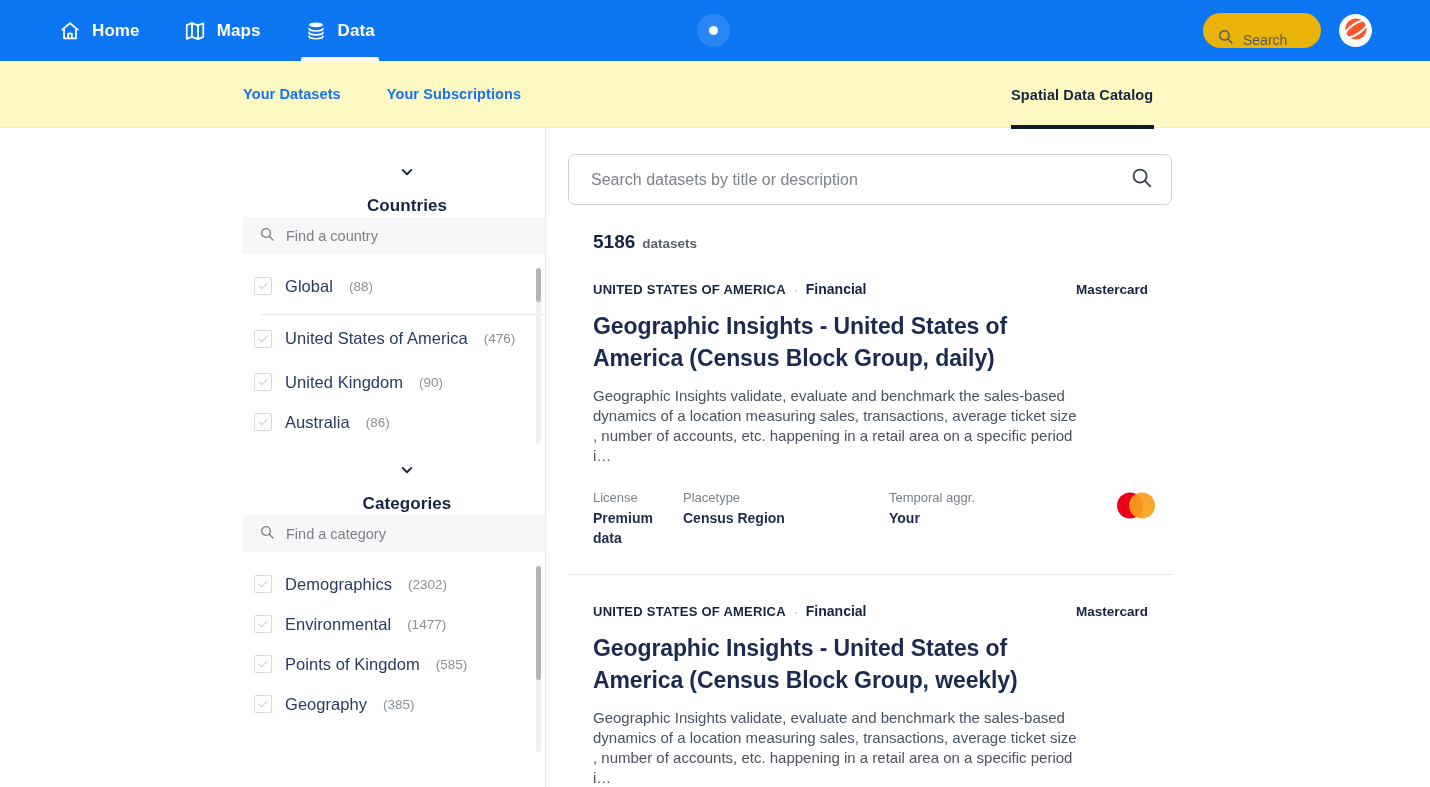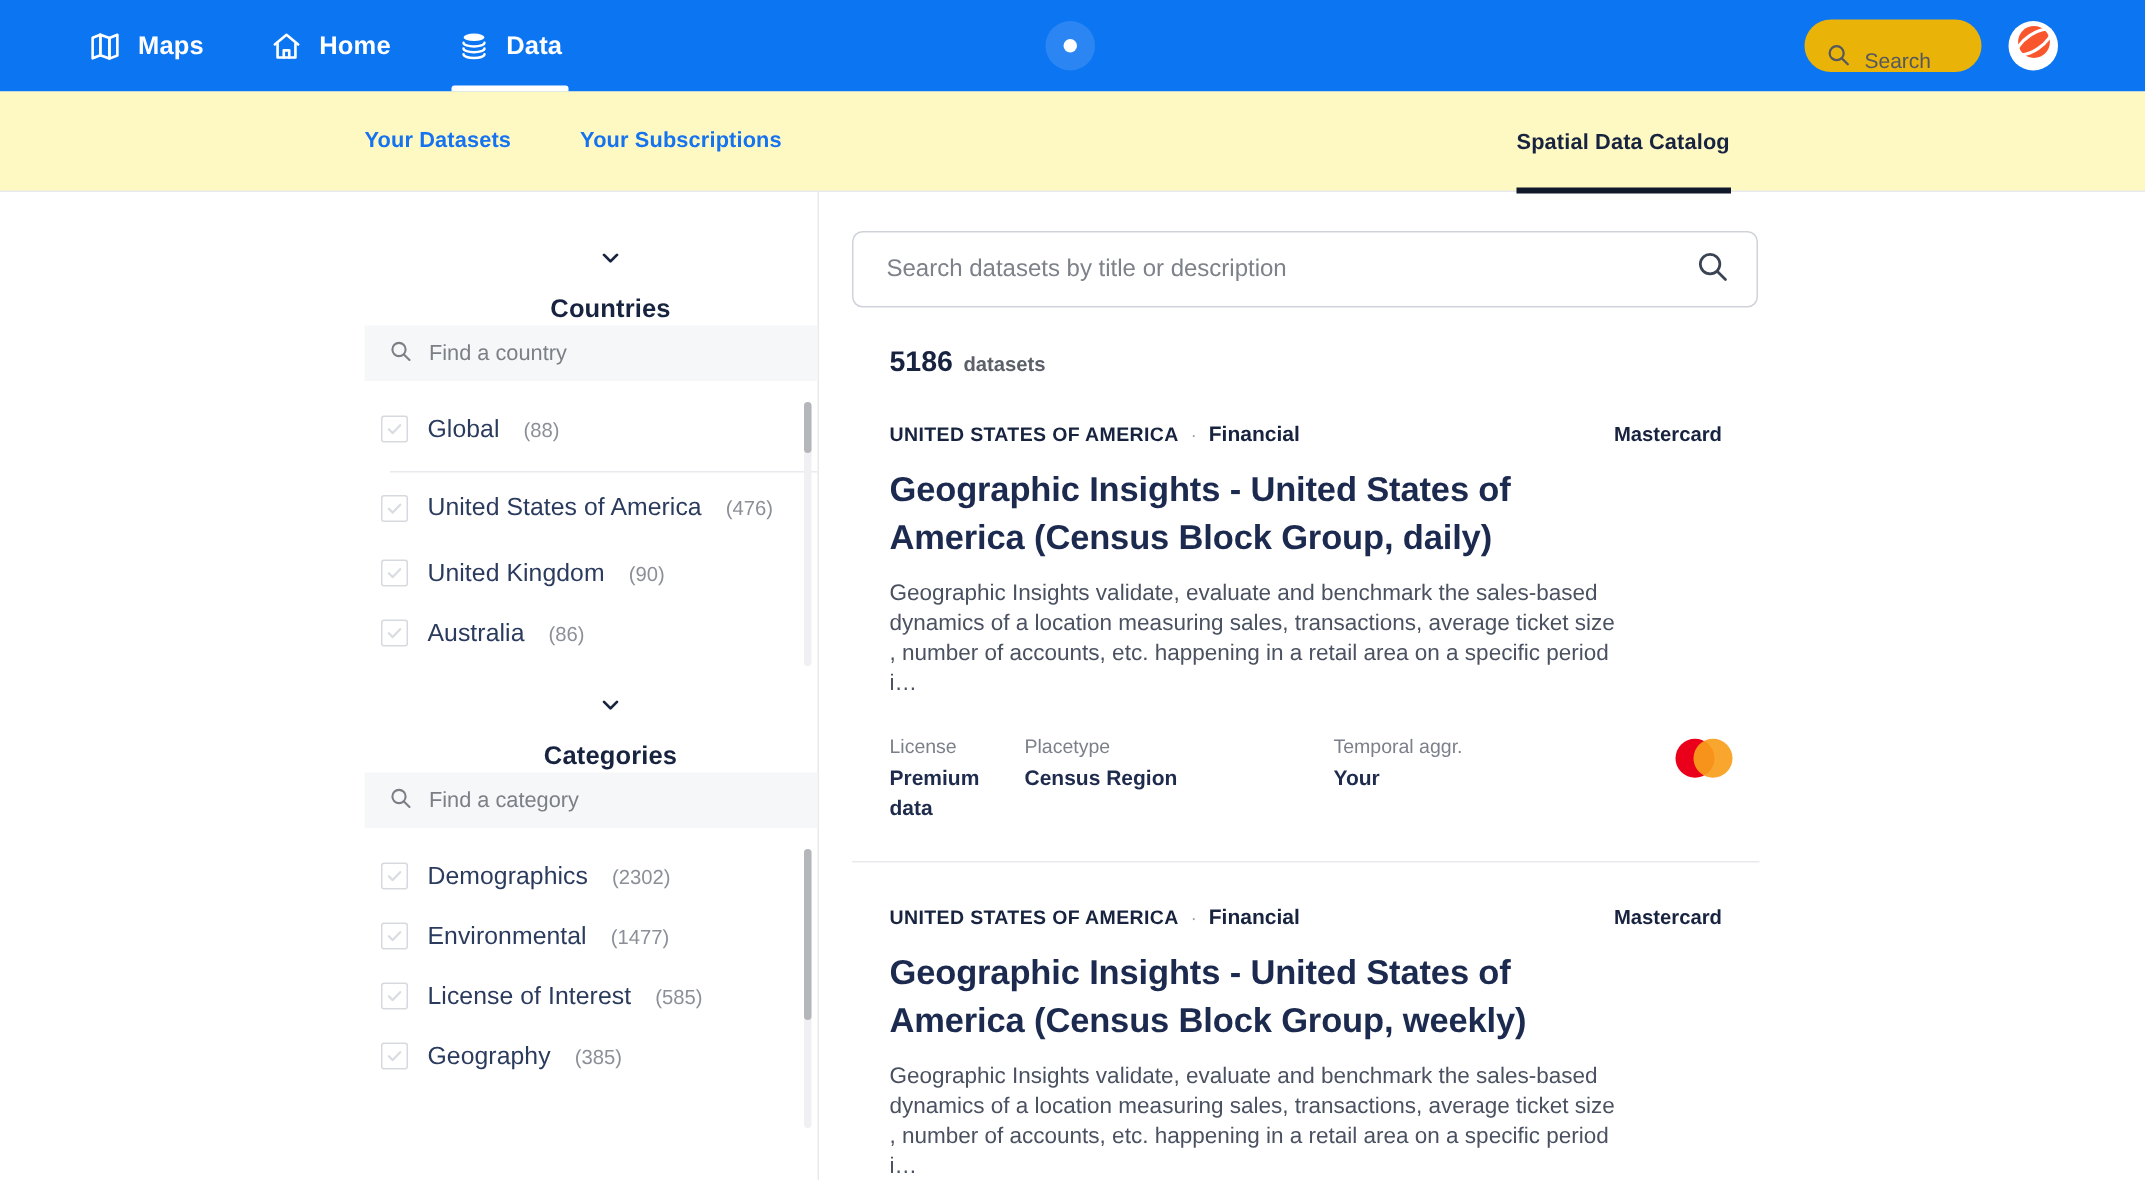--- a/index.html
+++ b/index.html
@@ -387,41 +387,41 @@
     top: 4px;
     width: 44px;
     height: 27px;
   }
 </style>
 </head>
 <body>
 
 <div class="topnav">
   <div class="nav-left">
+
+    <div class="nav-item">
+      <span>
+        <svg class="nav-icon" viewBox="0 0 24 24" fill="none" stroke="#ffffff" stroke-width="1.9" stroke-linecap="round" stroke-linejoin="round">
+          <path d="M3.5 10.5 12 3.5l8.5 7"></path>
+          <path d="M5.5 10v10h13V10"></path>
+          <path d="M10 20v-5.2h4V20"></path>
+        </svg>
+      </span>
+      <span>Home</span>
+    </div>
 
     <div class="nav-item">
       <span>
         <svg class="nav-icon" viewBox="0 0 24 24" fill="none" stroke="#ffffff" stroke-width="1.9" stroke-linecap="round" stroke-linejoin="round">
           <path d="M3 5.6 8.6 3.4v15L3 20.6z"></path>
           <path d="M8.6 3.4 15.2 5.8v15L8.6 18.4z"></path>
           <path d="M15.2 5.8 21 3.5v15.1l-5.8 2.2z"></path>
         </svg>
       </span>
       <span>Maps</span>
-    </div>
-
-    <div class="nav-item">
-      <span>
-        <svg class="nav-icon" viewBox="0 0 24 24" fill="none" stroke="#ffffff" stroke-width="1.9" stroke-linecap="round" stroke-linejoin="round">
-          <path d="M3.5 10.5 12 3.5l8.5 7"></path>
-          <path d="M5.5 10v10h13V10"></path>
-          <path d="M10 20v-5.2h4V20"></path>
-        </svg>
-      </span>
-      <span>Home</span>
     </div>
 
     <div class="nav-item active">
       <span>
         <svg class="nav-icon" viewBox="0 0 24 24" fill="none" stroke="#ffffff" stroke-width="1.8">
           <ellipse cx="12" cy="5.3" rx="7.6" ry="2.7" fill="#ffffff" stroke="none"></ellipse>
           <path d="M4.4 9.3c0 1.5 3.4 2.7 7.6 2.7s7.6-1.2 7.6-2.7" stroke-linecap="round"></path>
           <path d="M4.4 13.5c0 1.5 3.4 2.7 7.6 2.7s7.6-1.2 7.6-2.7" stroke-linecap="round"></path>
           <path d="M4.4 17.7c0 1.5 3.4 2.7 7.6 2.7s7.6-1.2 7.6-2.7" stroke-linecap="round"></path>
         </svg>
@@ -584,21 +584,21 @@
           <span class="flabel">Environmental</span>
           <span class="fcount">(1477)</span>
         </div>
 
         <div class="frow">
           <span class="cbox">
             <svg viewBox="0 0 14 14" fill="none" stroke="#d9dce0" stroke-width="1.7" stroke-linecap="round" stroke-linejoin="round">
               <path d="M2.6 7.2 5.6 10.2 11.4 4"></path>
             </svg>
           </span>
-          <span class="flabel">License of Interest</span>
+          <span class="flabel">Points of Kingdom</span>
           <span class="fcount">(585)</span>
         </div>
 
         <div class="frow">
           <span class="cbox">
             <svg viewBox="0 0 14 14" fill="none" stroke="#d9dce0" stroke-width="1.7" stroke-linecap="round" stroke-linejoin="round">
               <path d="M2.6 7.2 5.6 10.2 11.4 4"></path>
             </svg>
           </span>
           <span class="flabel">Geography</span>

